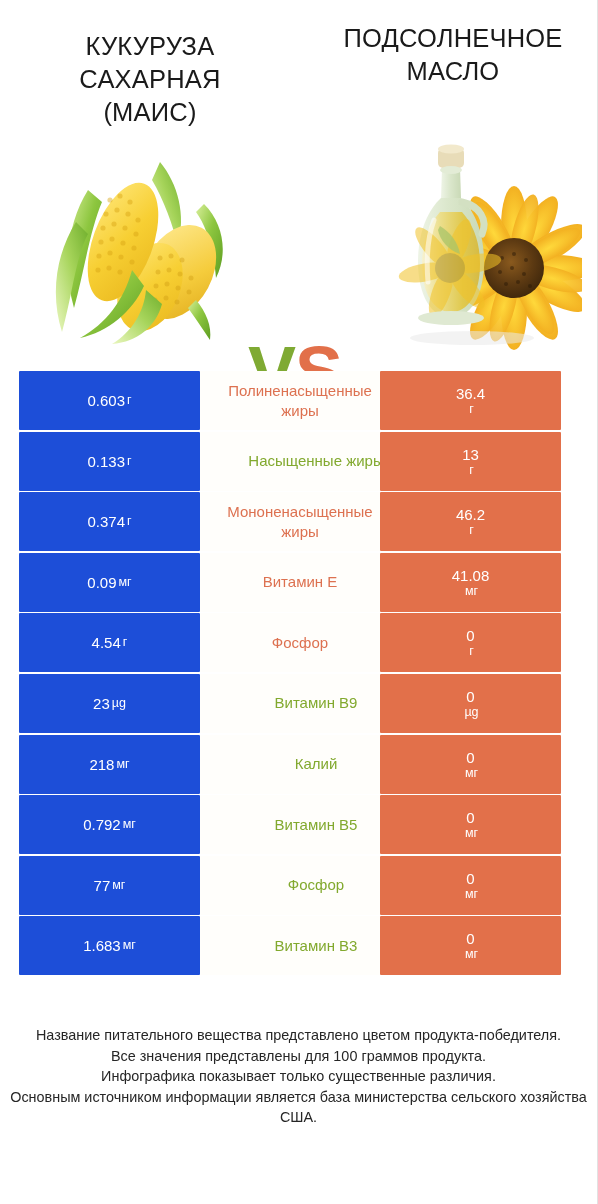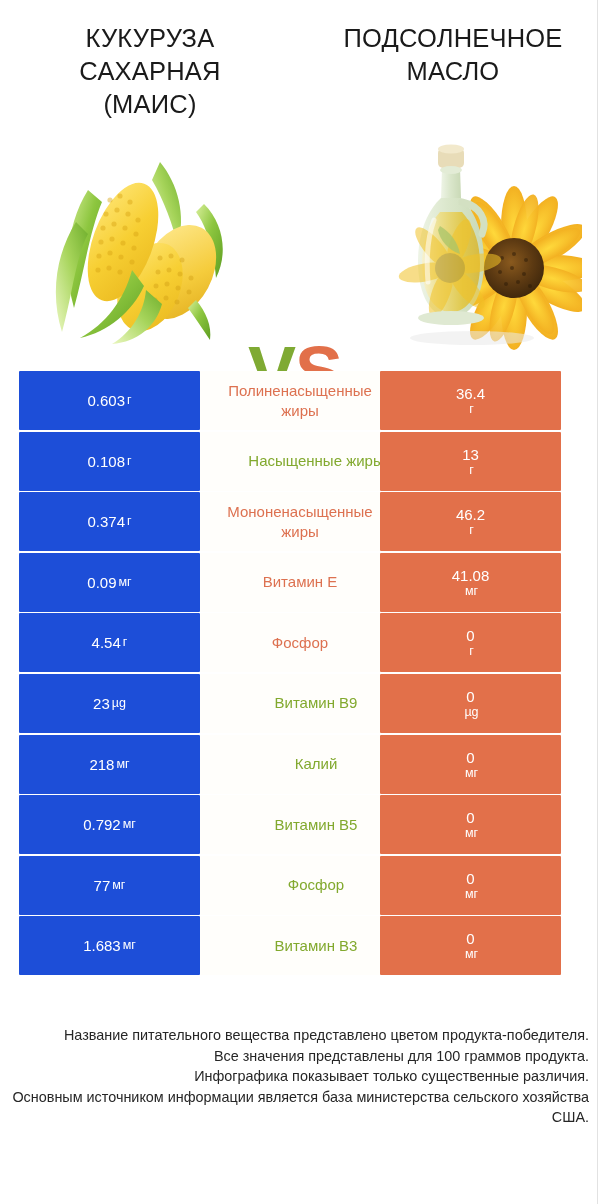--- a/index.html
+++ b/index.html
@@ -28,21 +28,21 @@
     position: absolute;
     top: 0;
     font-size: 25.5px;
     font-weight: 400;
     line-height: 33px;
     color: #1a1a1a;
     text-align: center;
     letter-spacing: 0.2px;
     white-space: pre-line;
   }
-  .title-left  { left: 0px;   width: 300px; }
+  .title-left  { left: 0px;   width: 300px; margin-top: 8px; }
   .title-right { left: 300px; width: 306px; }
 
   
   .imgzone {
     position: absolute;
     top: 140px; left: 0; right: 0;
     height: 220px;
   }
   .prod { position: absolute; }
   .prod-left  { left: 28px;  top: 10px; width: 205px; height: 200px; }
@@ -126,21 +126,21 @@
     flex-direction: column;
   }
   .unit { font-size: 12.5px; margin-left: 2px; }
 
   
   .footer {
     position: absolute;
     left: 0; right: 0;
     top: 1025px;
     padding: 0 8px;
-    text-align: right;
+    text-align: center;
     font-size: 14.4px;
     line-height: 20.5px;
     color: #262626;
     white-space: pre-line;
   }
 </style>
 </head>
 <body>
 
 <div class="page">
@@ -349,21 +349,21 @@
         <div class="cell cell-mid">
           <div class="lbl orange wrap">Полиненасыщенные жиры</div>
         </div>
         <div class="clipper">
           <span>36.4</span>
           <span class="unit">г</span>
         </div>
       </div>
       <div class="row">
         <div class="cell cell-left">
-          <span>0.108</span>
+          <span>0.133</span>
           <span class="unit">г</span>
         </div>
         <div class="cell cell-mid">
           <div class="lbl green wrap">Насыщенные жиры</div>
         </div>
         <div class="clipper">
           <span>13</span>
           <span class="unit">г</span>
         </div>
       </div>

